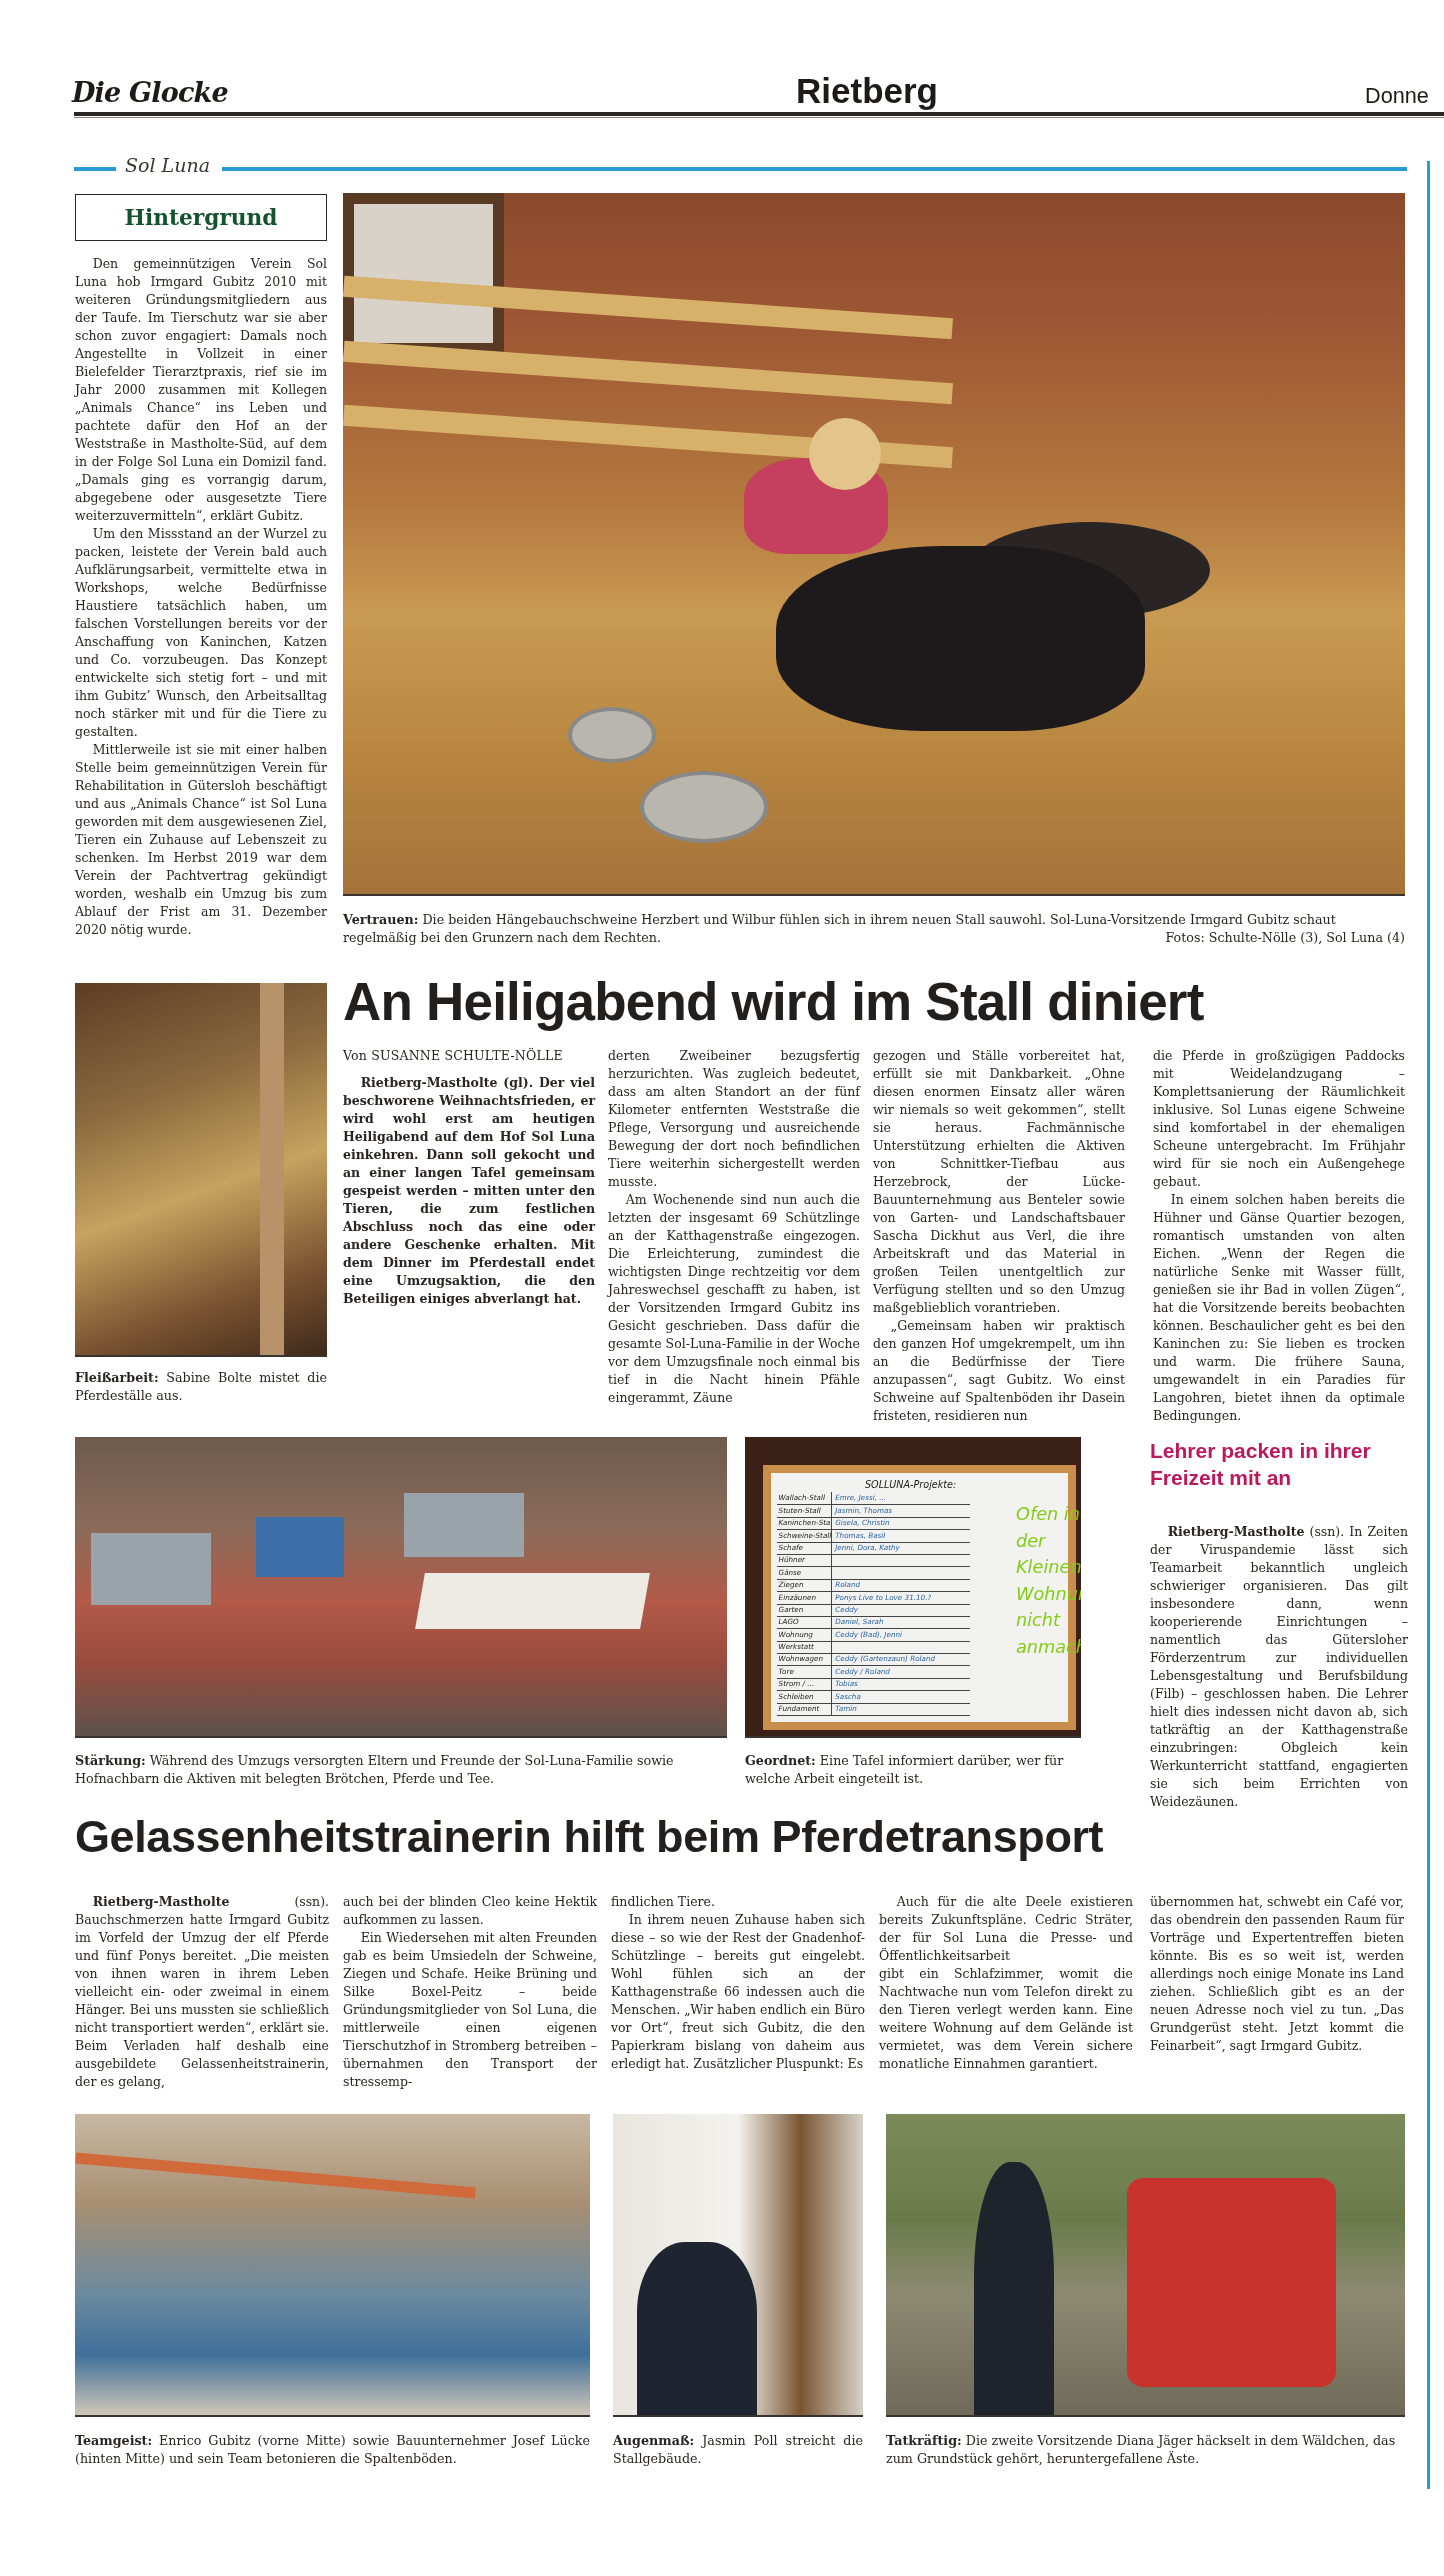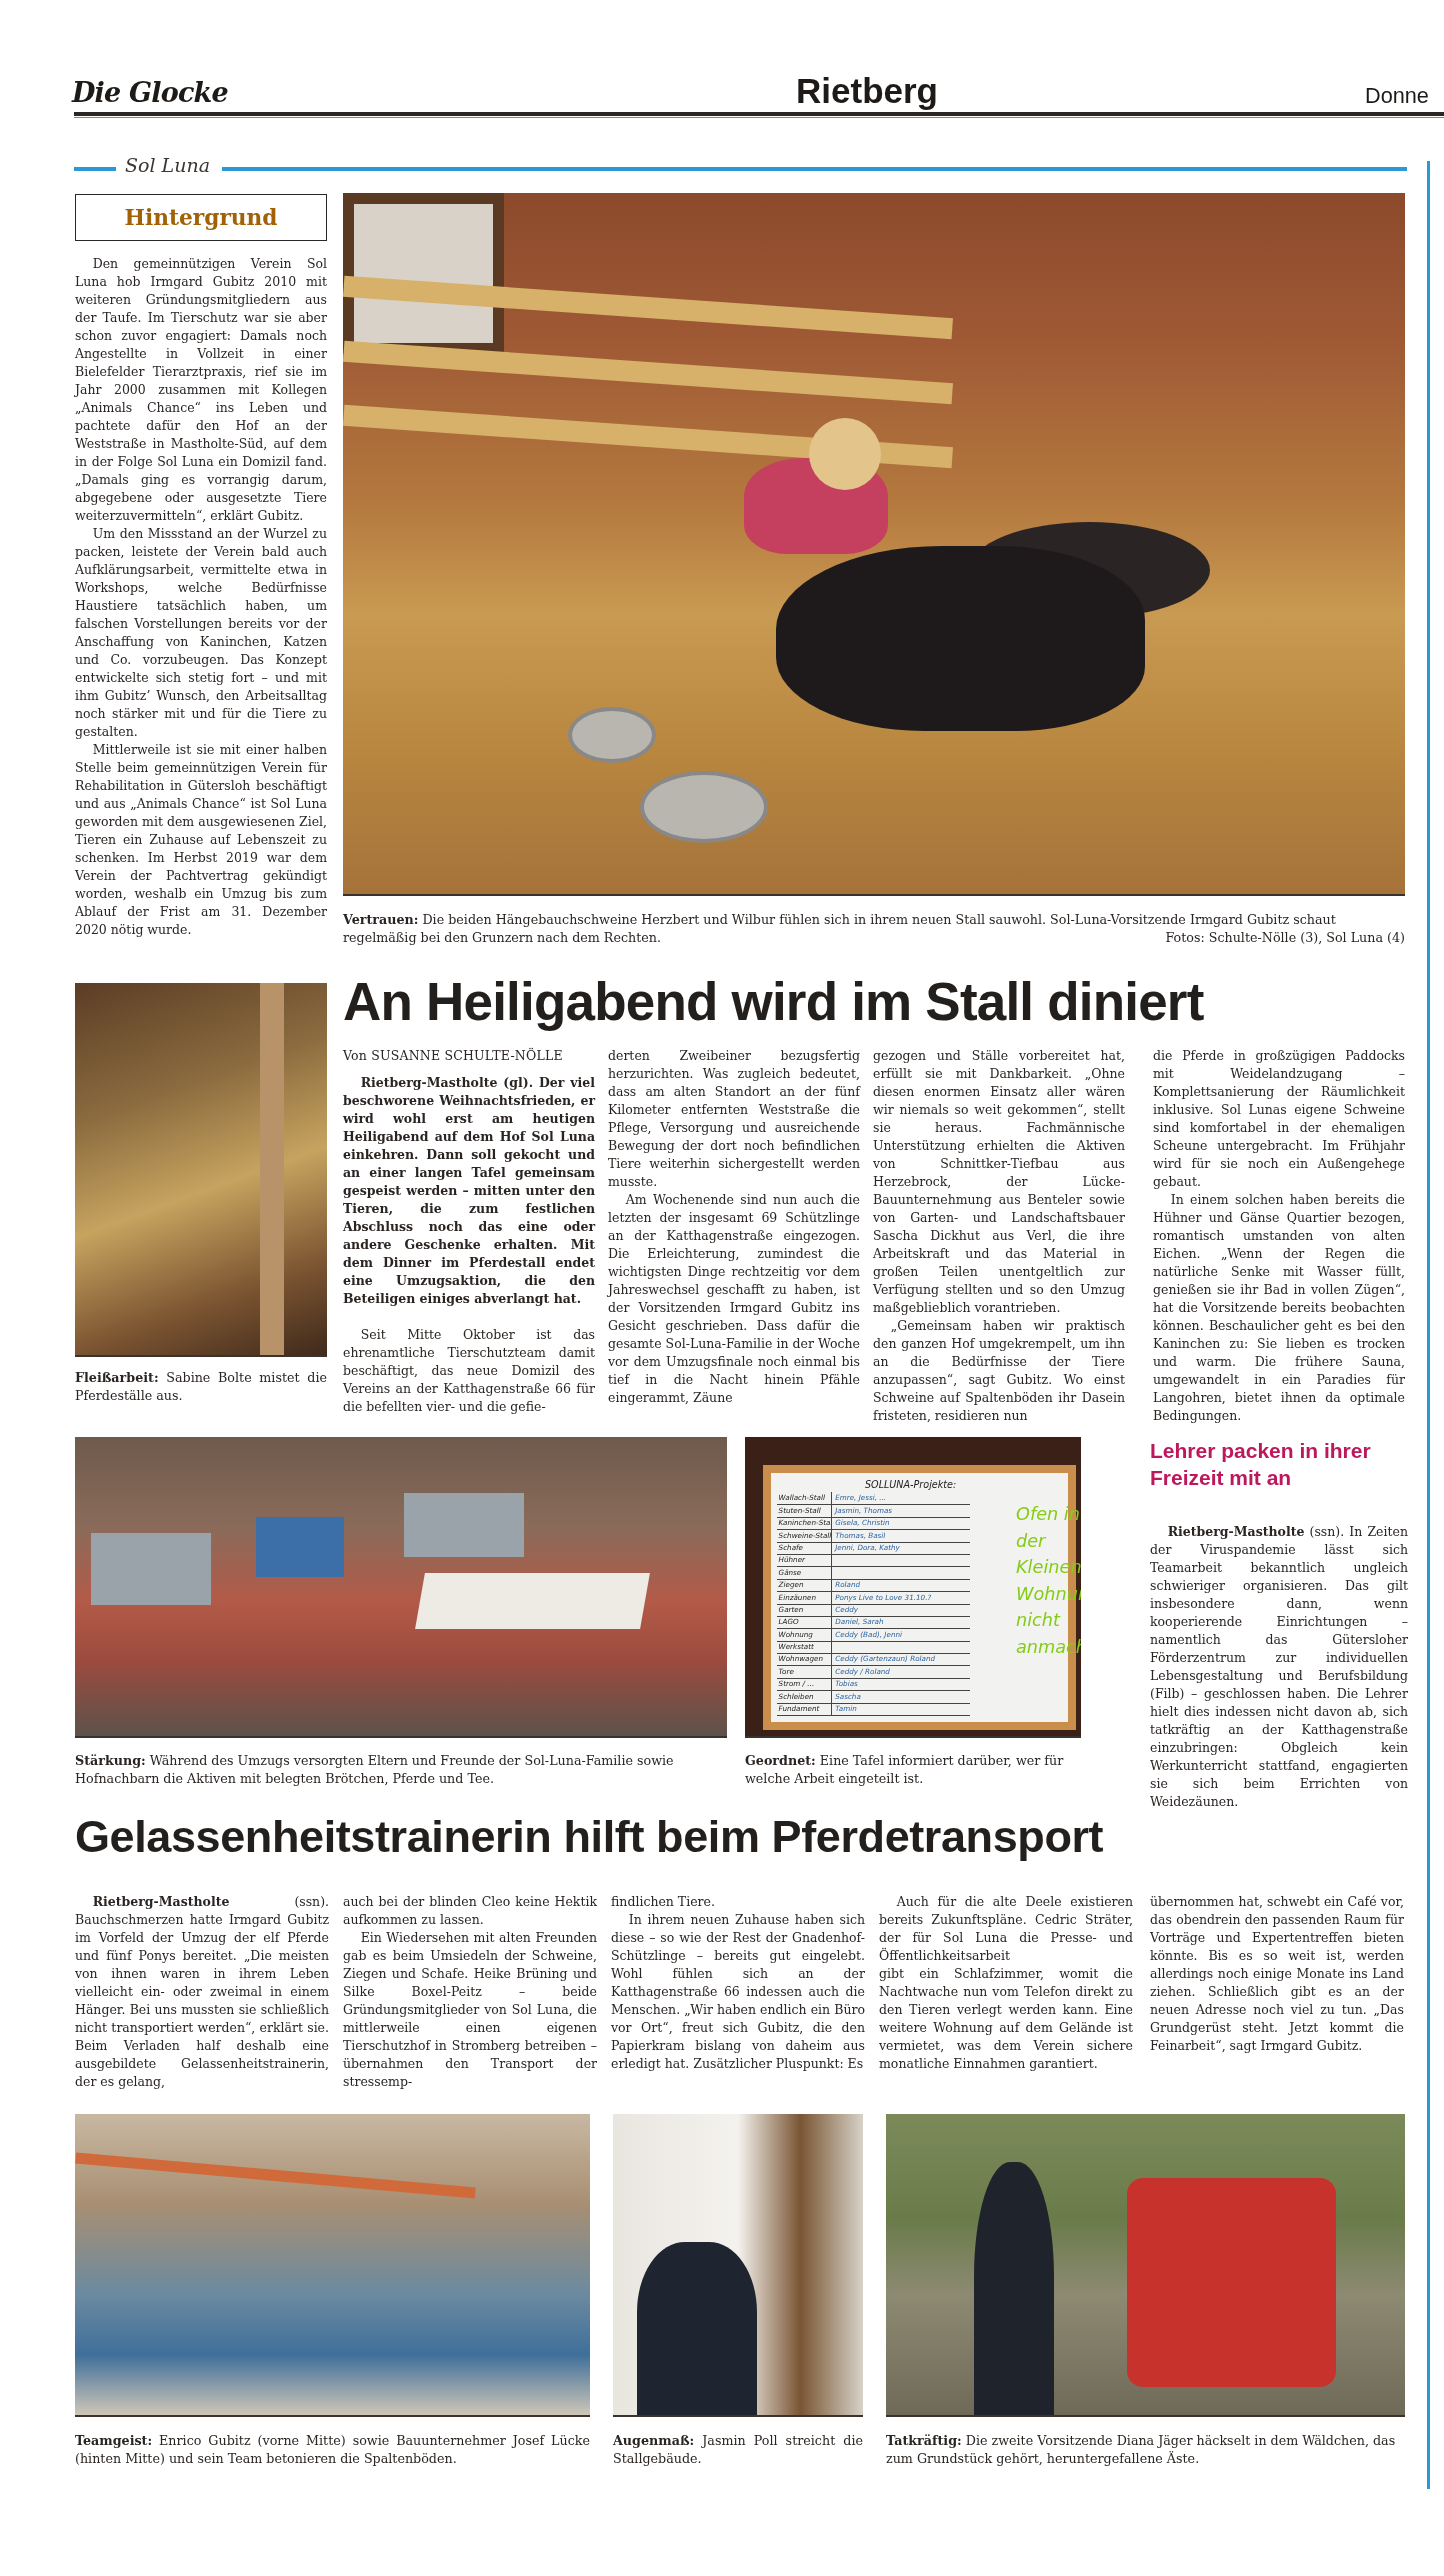--- a/index.html
+++ b/index.html
@@ -15,21 +15,21 @@
   .rule-top-thin { left: 74px; top: 117px; width: 1371px; height: 0.8px; background: #8a847d; }
 
   
   .kicker-line-l { left: 74px; top: 167px; width: 42px; height: 4px; background: #2a9ad6; }
   .kicker-text { left: 125px; top: 154px; font-family: "DejaVu Serif", serif; font-style: italic; font-size: 19px; color: #3b3632; }
   .kicker-line-r { left: 222px; top: 167px; width: 1185px; height: 4px; background: #2a9ad6; }
   .right-vline { left: 1427px; top: 161px; width: 3.2px; height: 2328px; background: #2a9ad6; }
 
   
   .bg-box { left: 75px; top: 194px; width: 252px; height: 47px; border: 1.6px solid #2a2724; display: flex; align-items: center; justify-content: center; }
-  .bg-box span { font-family: "DejaVu Serif", serif; font-weight: bold; font-size: 21.7px; color: #a16207; }
+  .bg-box span { font-family: "DejaVu Serif", serif; font-weight: bold; font-size: 21.7px; color: #14532d; }
 
   .col-text { font-family: "DejaVu Serif", serif; font-size: 12.5px; line-height: 18px; text-align: justify; hyphens: auto; color: #2a2522; }
   .col-text p { text-indent: 17.7px; }
   .col-text b { font-weight: bold; }
 
   .bg-text { left: 75px; top: 255px; width: 252px; }
 
   
   .photo { overflow: hidden; border-bottom: 2.4px solid #3a322c; }
   .photo-main { left: 343px; top: 193px; width: 1062px; height: 703px;
@@ -141,21 +141,20 @@
 <div class="abs photo photo-side">
   <div class="post"></div>
 </div>
 <div class="abs caption cap-side">
   <b>Fleißarbeit:</b><span> Sabine Bolte mistet die Pferdeställe aus.</span>
 </div>
 
 <div class="abs col-text art1-col" style="left:343px;">
   <div class="byline">Von SUSANNE SCHULTE-NÖLLE</div>
   <p class="lead">Rietberg-Mastholte (gl). Der viel beschworene Weihnachtsfrieden, er wird wohl erst am heutigen Heiligabend auf dem Hof Sol Luna einkehren. Dann soll gekocht und an einer langen Tafel gemeinsam gespeist werden – mitten unter den Tieren, die zum festlichen Abschluss noch das eine oder andere Geschenke erhalten. Mit dem Dinner im Pferdestall endet eine Umzugsaktion, die den Beteiligen einiges abverlangt hat.</p>
-  <p style="margin-top:17.7px;">Seit Mitte Oktober ist das ehrenamtliche Tierschutzteam damit beschäftigt, das neue Domizil des Vereins an der Katthagenstraße 66 für die befellten vier- und die gefie-</p>
 </div>
 <div class="abs col-text art1-col" style="left:608px;">
   <p style="text-indent:0">derten Zweibeiner bezugsfertig herzurichten. Was zugleich bedeutet, dass am alten Standort an der fünf Kilometer entfernten Weststraße die Pflege, Versorgung und ausreichende Bewegung der dort noch befindlichen Tiere weiterhin sichergestellt werden musste.</p>
   <p>Am Wochenende sind nun auch die letzten der insgesamt 69 Schützlinge an der Katthagenstraße eingezogen. Die Erleichterung, zumindest die wichtigsten Dinge rechtzeitig vor dem Jahreswechsel geschafft zu haben, ist der Vorsitzenden Irmgard Gubitz ins Gesicht geschrieben. Dass dafür die gesamte Sol-Luna-Familie in der Woche vor dem Umzugsfinale noch einmal bis tief in die Nacht hinein Pfähle eingerammt, Zäune</p>
 </div>
 <div class="abs col-text art1-col" style="left:873px;">
   <p style="text-indent:0">gezogen und Ställe vorbereitet hat, erfüllt sie mit Dankbarkeit. „Ohne diesen enormen Einsatz aller wären wir niemals so weit gekommen“, stellt sie heraus. Fachmännische Unterstützung erhielten die Aktiven von Schnittker-Tiefbau aus Herzebrock, der Lücke-Bauunternehmung aus Benteler sowie von Garten- und Landschaftsbauer Sascha Dickhut aus Verl, die ihre Arbeitskraft und das Material in großen Teilen unentgeltlich zur Verfügung stellten und so den Umzug maßgeblieblich vorantrieben.</p>
   <p>„Gemeinsam haben wir praktisch den ganzen Hof umgekrempelt, um ihn an die Bedürfnisse der Tiere anzupassen“, sagt Gubitz. Wo einst Schweine auf Spaltenböden ihr Dasein fristeten, residieren nun</p>
 </div>
 <div class="abs col-text art1-col" style="left:1153px;">

